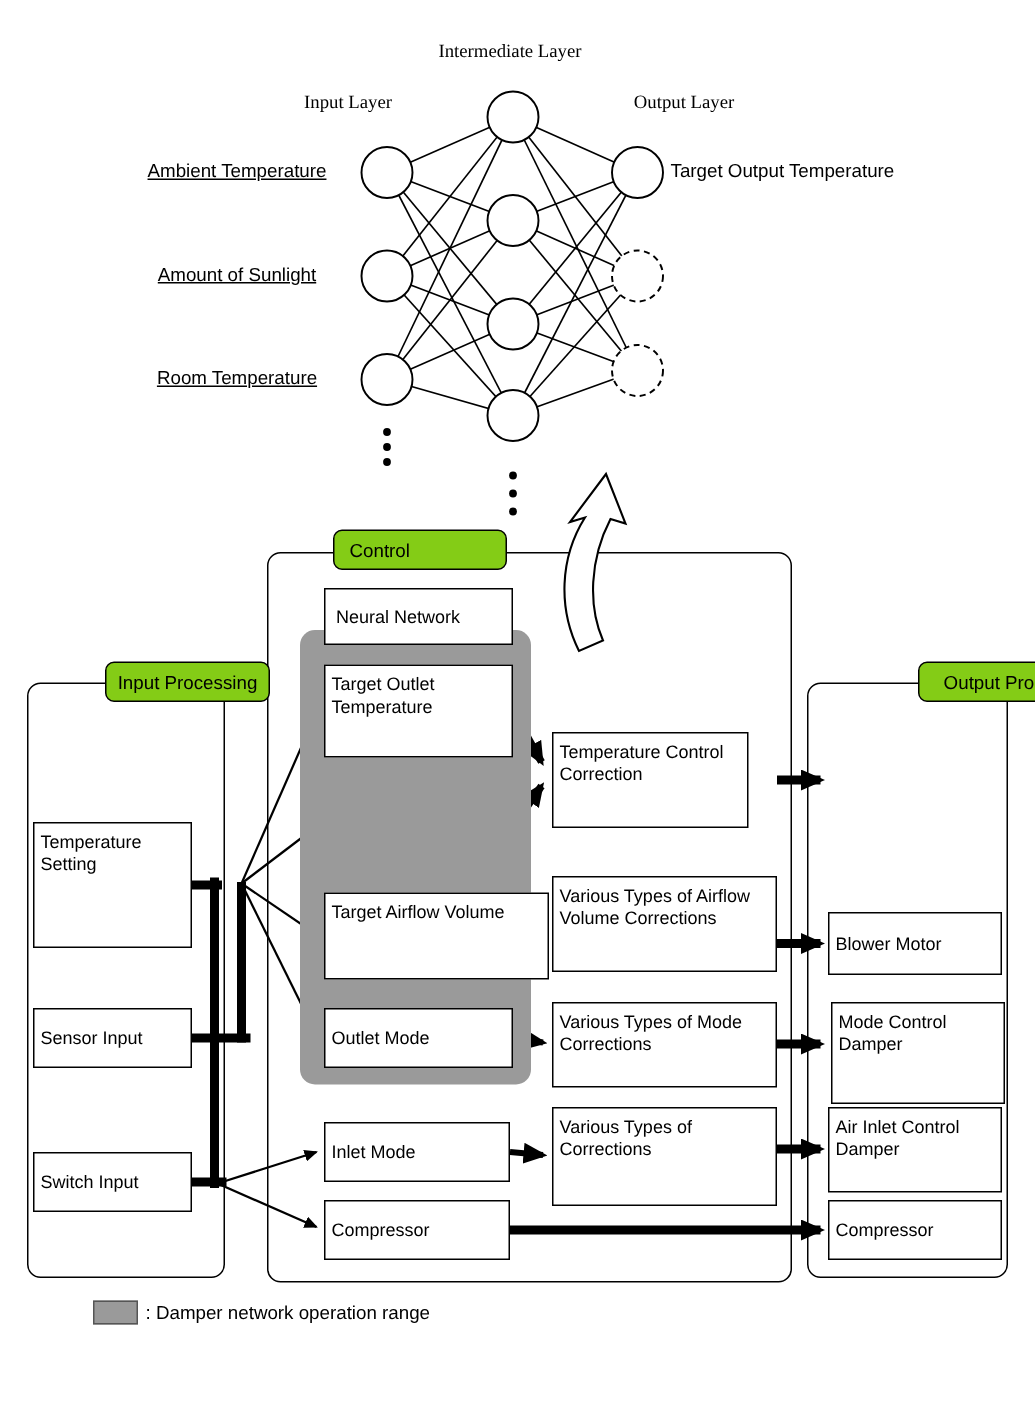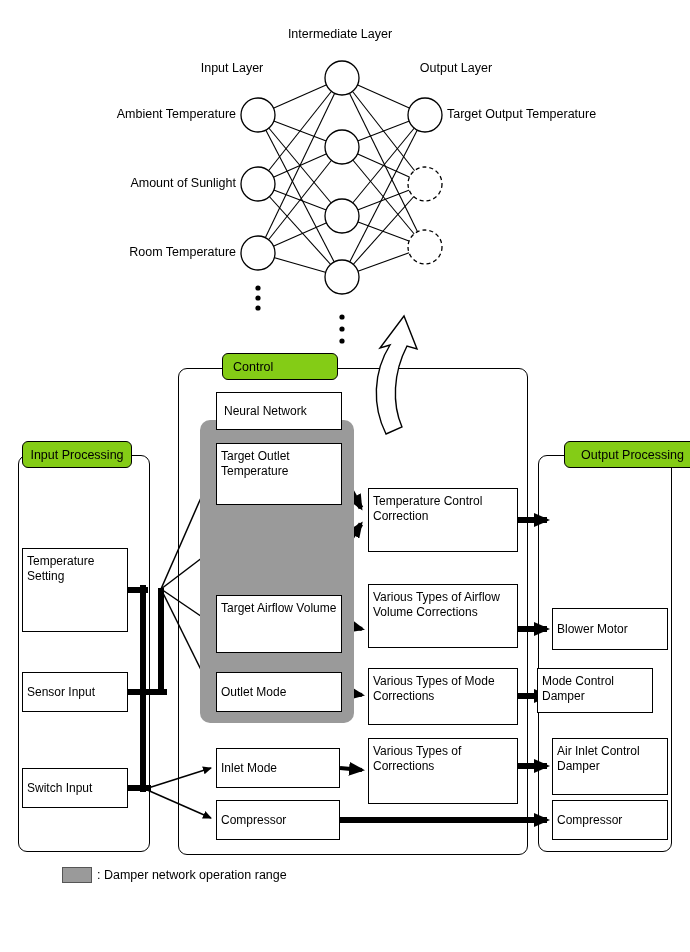--- a/index.html
+++ b/index.html
@@ -3,31 +3,31 @@
 <meta charset="utf-8">
 <style>
   html,body{margin:0;padding:0;background:#fff;}
   .canvas{
     position:relative;width:690px;height:952px;background:#fff;
     font-family:"Liberation Sans",sans-serif;color:#000;overflow:hidden;
   }
   svg.underlay,svg.overlay{position:absolute;left:0;top:0;}
   svg.overlay{pointer-events:none;}
   .lbl{position:absolute;font-size:12.5px;line-height:1.2;white-space:nowrap;}
-  .lbl.center{text-align:center;}
-  .lbl.right{text-align:right;}
+  .lbl.center{text-align:center;font-family:Liberation Serif, serif;}
+  .lbl.right{text-align:center;text-decoration:underline;}
   .container{
     position:absolute;border:1px solid #000;border-radius:9px;
     background:transparent;box-sizing:border-box;
   }
   .titlebox{
     position:absolute;background:#84cc16;border:1px solid #000;border-radius:6px;
     font-size:12.5px;display:flex;align-items:center;box-sizing:border-box;
   }
-  .titlebox.center{justify-content:center;}
+  .titlebox.center{justify-content:center;margin-left:48px;}
   .gray-region{
     position:absolute;background:var(--nn-region-gray,#9a9a9a);
     border-radius:10px;
   }
   .box{
     position:absolute;background:#fff;border:1px solid #000;
     font-size:12px;line-height:1.22;padding:5px 4px;box-sizing:border-box;
   }
   .box.vcenter{display:flex;align-items:center;padding-top:0;padding-bottom:0;}
   .legend-swatch{
@@ -153,32 +153,32 @@
   <div class="titlebox center" style="left:22px;top:441px;width:110px;height:27px">Input Processing</div>
   <div class="titlebox" style="left:222px;top:353px;width:116px;height:27px;padding-left:10px">Control</div>
   <div class="titlebox center" style="left:564px;top:441px;width:137px;height:27px">Output Processing</div>
 
   <div class="box" style="left:22px;top:548px;width:106px;height:84px">Temperature Setting</div>
   <div class="box vcenter" style="left:22px;top:672px;width:106px;height:40px">Sensor Input</div>
   <div class="box vcenter" style="left:22px;top:768px;width:106px;height:40px">Switch Input</div>
 
   <div class="box vcenter" style="left:216px;top:392px;width:126px;height:38px;padding-left:7px">Neural Network</div>
   <div class="box" style="left:216px;top:443px;width:126px;height:62px">Target Outlet Temperature</div>
-  <div class="box" style="left:216px;top:595px;width:126px;height:58px">Target Airflow Volume</div>
+  <div class="box" style="left:216px;top:595px;width:150px;height:58px">Target Airflow Volume</div>
   <div class="box vcenter" style="left:216px;top:672px;width:126px;height:40px">Outlet Mode</div>
   <div class="box vcenter" style="left:216px;top:748px;width:124px;height:40px">Inlet Mode</div>
   <div class="box vcenter" style="left:216px;top:800px;width:124px;height:40px">Compressor</div>
 
-  <div class="box" style="left:368px;top:488px;width:150px;height:64px">Temperature Control Correction</div>
+  <div class="box" style="left:368px;top:488px;width:131px;height:64px">Temperature Control Correction</div>
   <div class="box" style="left:368px;top:584px;width:150px;height:64px">Various Types of Airflow Volume Corrections</div>
   <div class="box" style="left:368px;top:668px;width:150px;height:57px">Various Types of Mode Corrections</div>
   <div class="box" style="left:368px;top:738px;width:150px;height:66px">Various Types of Corrections</div>
 
   <div class="box vcenter" style="left:552px;top:608px;width:116px;height:42px">Blower Motor</div>
-  <div class="box" style="left:537px;top:668px;width:116px;height:45px">Mode Control Damper</div>
+  <div class="box" style="left:554px;top:668px;width:116px;height:68px">Mode Control Damper</div>
   <div class="box" style="left:552px;top:738px;width:116px;height:57px">Air Inlet Control Damper</div>
   <div class="box vcenter" style="left:552px;top:800px;width:116px;height:40px">Compressor</div>
 
   <div class="legend-swatch" style="left:62px;top:867px"></div>
   <div class="lbl" style="left:97px;top:868px">: Damper network operation range</div>
 
   <svg class="overlay" width="690" height="952" viewBox="0 0 690 952">
     <path d="M 386 434 C 372 406 373 372 390 345 L 380 348 L 404 316 L 417 349 L 407 346 C 393 373 392 404 402 427 Z" fill="#fff" stroke="#000" stroke-width="1.4" stroke-linejoin="miter"></path>
   </svg>
 

